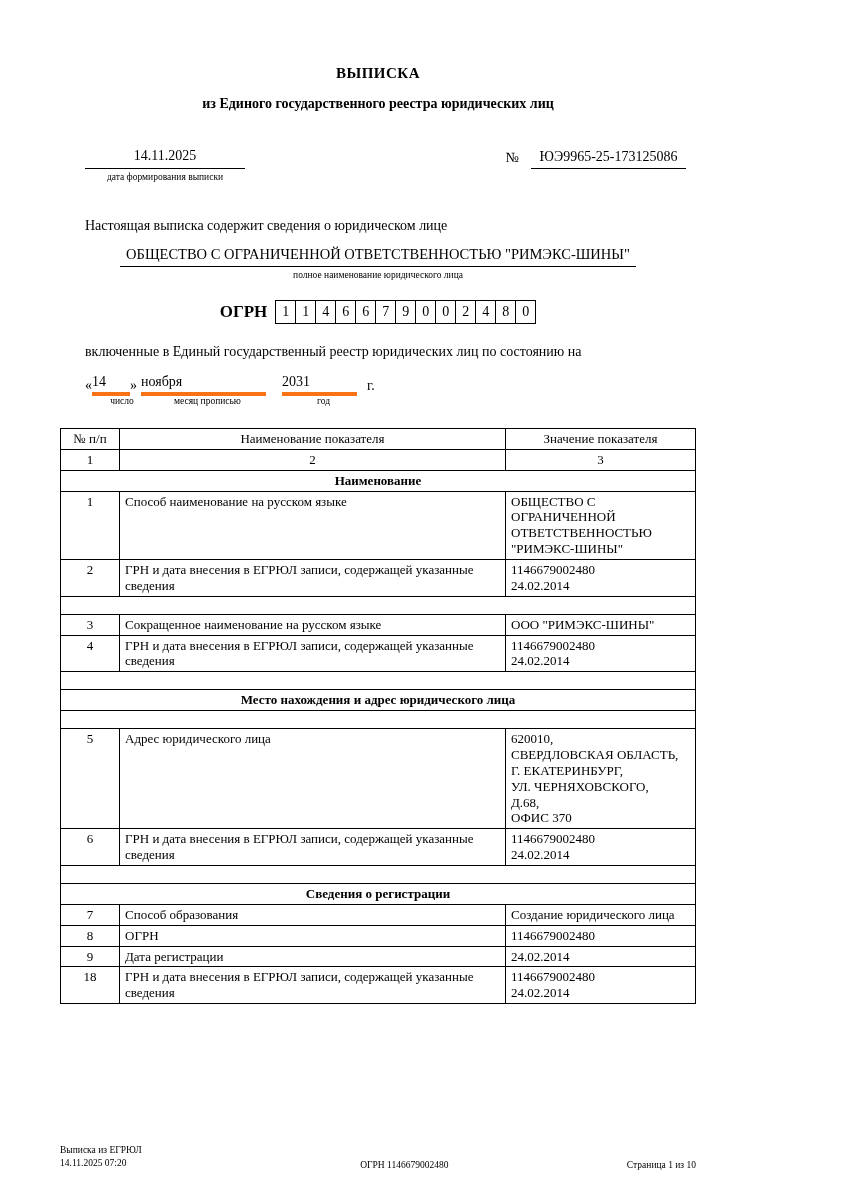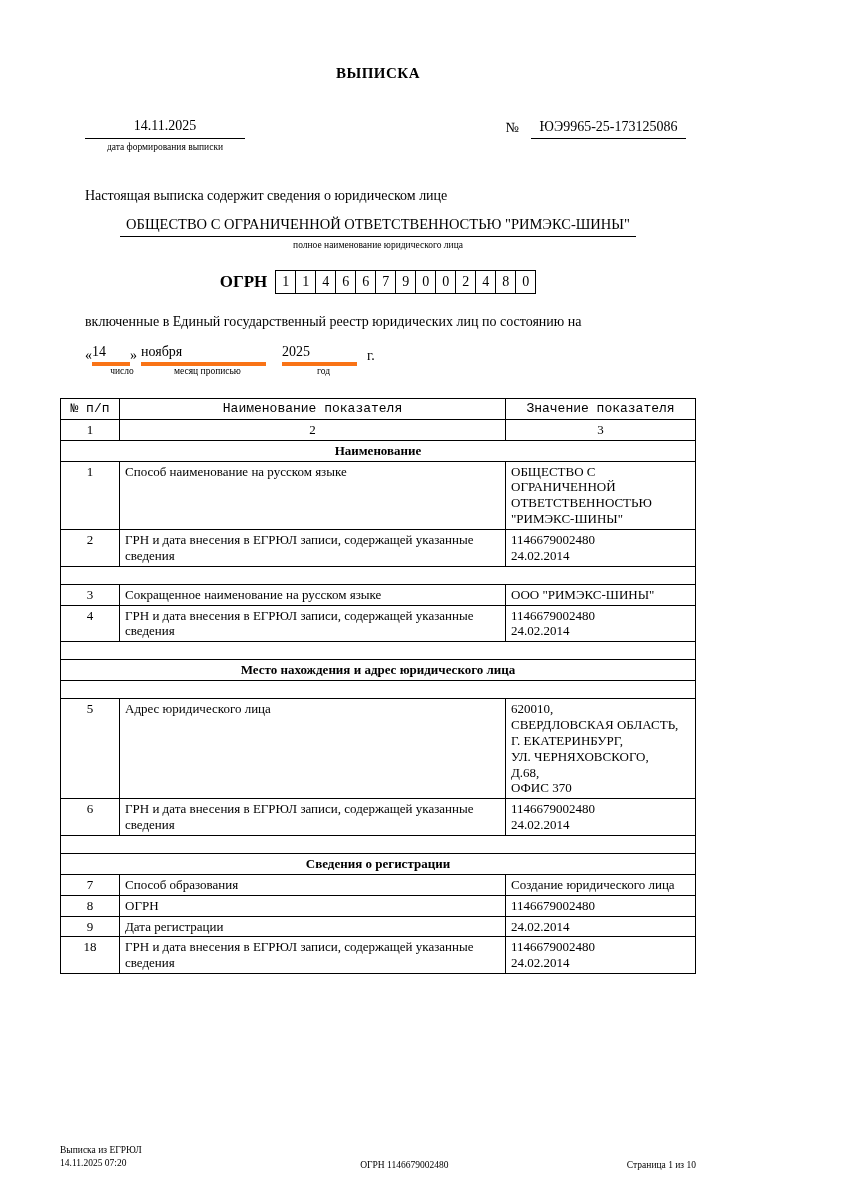--- a/index.html
+++ b/index.html
@@ -167,21 +167,20 @@
     padding: 2px 5px;
     vertical-align: top;
     line-height: 1.22;
   }
   .col-num { width: 48px; text-align: center; }
   .col-name { width: 375px; }
   .col-val { }
   .hdr td {
     text-align: center;
     font-weight: normal;
-    font-family: Liberation Mono, monospace;
   }
   .colnum td { text-align: center; }
   .section td {
     text-align: center;
     font-weight: bold;
   }
   .spacer td {
     height: 13px;
   }
   .nowrap-pre { white-space: pre-line; }
@@ -198,20 +197,21 @@
   .footer-left { line-height: 1.35; }
   .footer-center { padding-left: 40px; }
   .footer-right { text-align: right; }
 </style>
 </head>
 <body>
 
 <div class="page">
 
   <div class="title-main">ВЫПИСКА</div>
+  <div class="title-sub">из Единого государственного реестра юридических лиц</div>
 
   <div class="row-date">
     <div class="date-block">
       <div class="date-value">14.11.2025</div>
       <div class="date-line"></div>
       <div class="date-caption">дата формирования выписки</div>
     </div>
     <div class="num-block">
       <div class="num-label">№</div>
       <div class="num-value">ЮЭ9965-25-173125086</div>
@@ -244,21 +244,21 @@
       </div>
   </div>
 
   <div class="included-line">включенные в Единый государственный реестр юридических лиц по состоянию на</div>
 
   <div class="date-words">
     <span class="dw-quote">«</span>
     <span class="dw-field dw-day">14</span>
     <span class="dw-quote">»</span>
     <span class="dw-field dw-month">ноября</span>
-    <span class="dw-field dw-year">2025</span>
+    <span class="dw-field dw-year">2031</span>
     <span class="dw-g">г.</span>
   </div>
   <div class="caps-row">
     <span class="cap-quote"></span>
     <span class="cap-day">число</span>
     <span class="cap-month">месяц прописью</span>
     <span class="cap-year">год</span>
   </div>
 
   <table class="main">

